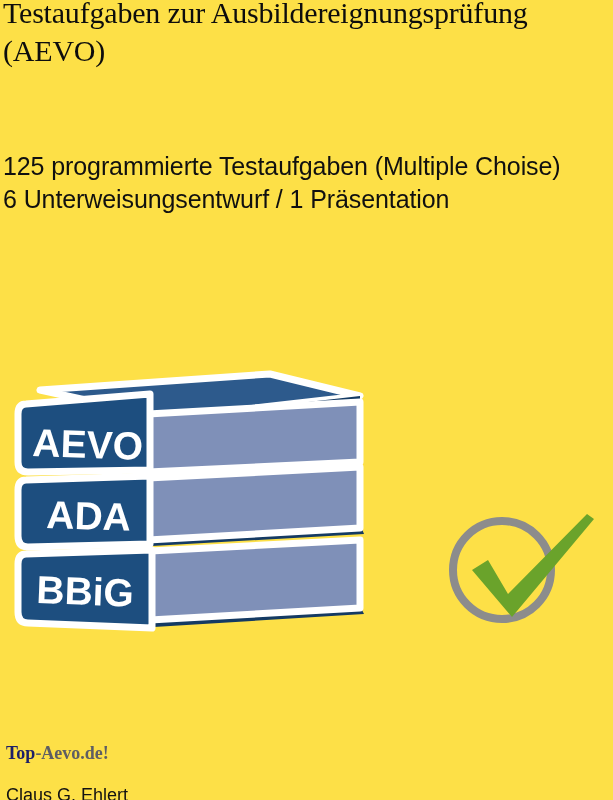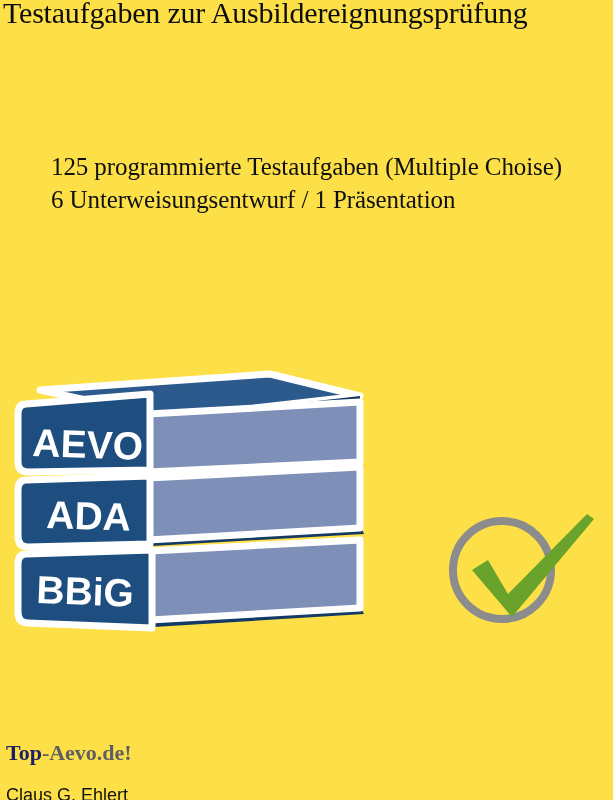--- a/index.html
+++ b/index.html
@@ -33,27 +33,26 @@
   }
 
   
   .body-block {
     position: absolute;
     left: 3px;
     top: 150px;
     width: 608px;
   }
   .body-line {
-    font-family: Liberation Serif, serif;
+    font-family: Liberation Sans, sans-serif;
     font-size: 25px;
     line-height: 33px;
     color: #101010;
     white-space: nowrap;
     letter-spacing: -0.1px;
-    margin-left: 48px;
   }
 
   
   .books {
     position: absolute;
     left: 8px;
     top: 368px;
     width: 380px;
     height: 268px;
   }
@@ -71,21 +70,21 @@
 
   
   .footer {
     position: absolute;
     left: 6px;
     top: 738px;
     width: 400px;
   }
   .brand {
     font-family: "Liberation Serif", "DejaVu Serif", serif;
-    font-size: 22px;
+    font-size: 18px;
     line-height: 30px;
     font-weight: bold;
     white-space: nowrap;
   }
   .brand .brand-top   { color: #1d1f68; }
   .brand .brand-rest  { color: #5e5e63; }
   .author {
     font-family: Liberation Sans, sans-serif;
     font-size: 18px;
     line-height: 22px;
@@ -94,20 +93,21 @@
     margin-top: 16px;
   }
 </style>
 </head>
 <body>
 
 <div id="page">
 
   <div class="title-block">
     <div class="title-line">Testaufgaben zur Ausbildereignungsprüfung</div>
+    <div class="title-line">(AEVO)</div>
   </div>
 
   <div class="body-block">
     <div class="body-line">125 programmierte Testaufgaben (Multiple Choise)</div>
     <div class="body-line">6 Unterweisungsentwurf / 1 Präsentation</div>
   </div>
 
   <div class="books">
     <svg width="380" height="268" viewBox="0 0 380 268" xmlns="http://www.w3.org/2000/svg">
 

